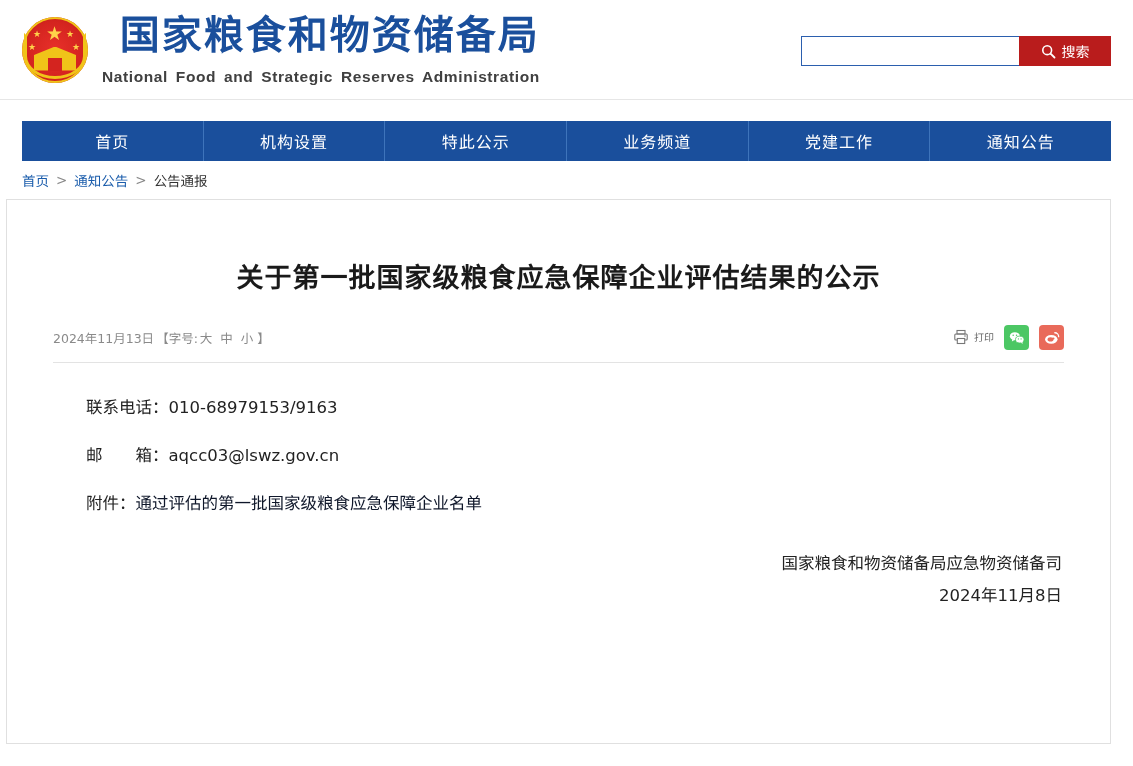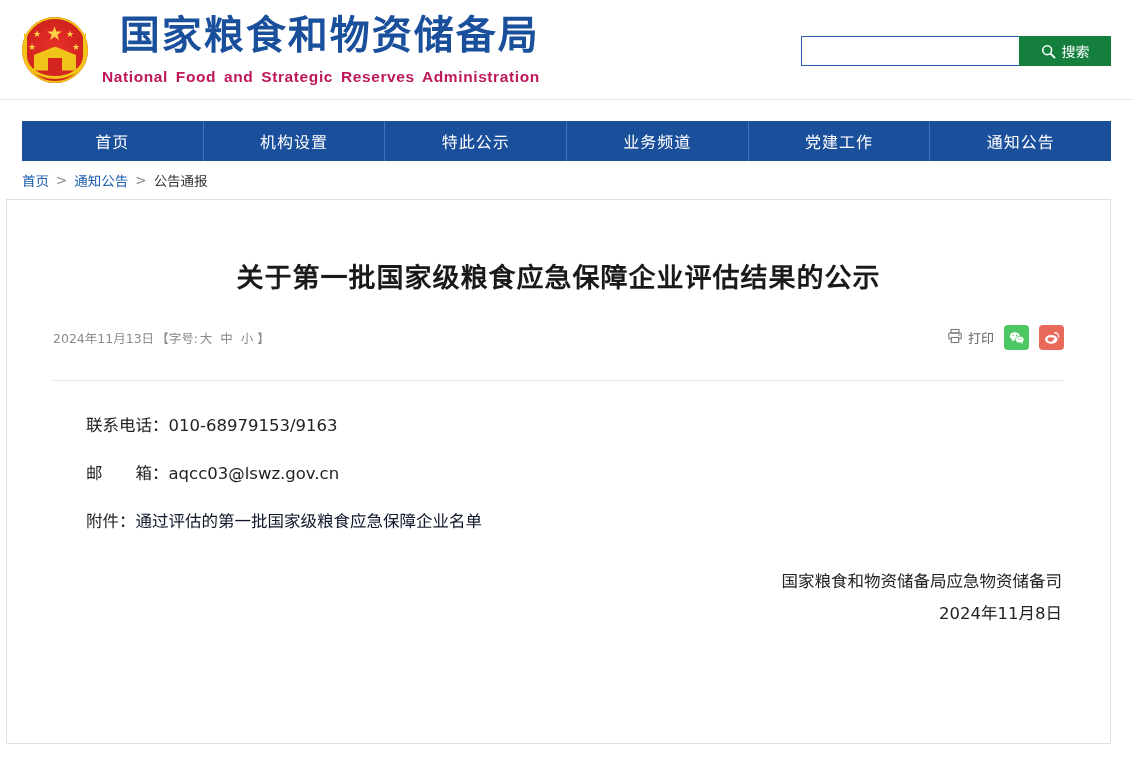--- a/index.html
+++ b/index.html
@@ -71,21 +71,21 @@
     font-family: "DejaVu Sans", "Liberation Sans", sans-serif;
     font-size: 40px;
     font-weight: bold;
     color: #1a4f9c;
     letter-spacing: 2px;
     line-height: 1.12;
   }
   .title-en {
     font-size: 15.5px;
     font-weight: bold;
-    color: #be185d;
+    color: #404040;
     letter-spacing: 0.6px;
     margin-top: 11px;
     word-spacing: 3px;
   }
   .search-wrap {
     position: absolute;
     right: 22px;
     top: 36px;
     display: flex;
     align-items: stretch;
@@ -96,21 +96,21 @@
     border: 1px solid #2b5fae;
     border-right: none;
     outline: none;
     padding: 0 8px;
     font-size: 13px;
     color: #333;
     background: #fff;
   }
   .search-btn {
     width: 92px; height: 30px;
-    background: #15803d;
+    background: #b91c1c;
     color: #fff;
     border: none;
     font-size: 14px;
     display: flex;
     align-items: center;
     justify-content: center;
     gap: 6px;
     cursor: pointer;
     font-family: "DejaVu Sans", "Liberation Sans", sans-serif;
   }
@@ -166,35 +166,35 @@
     font-family: "DejaVu Sans", "Liberation Sans", sans-serif;
     font-size: 27px;
     font-weight: bold;
     color: #1a1a1a;
     padding-top: 56px;
     letter-spacing: 1px;
   }
   .meta-row {
     margin-top: 30px;
     border-bottom: 1px solid #e3e3e3;
-    padding-bottom: 30px;
+    padding-bottom: 12px;
     display: flex;
     align-items: center;
     justify-content: space-between;
     font-size: 12.5px;
     color: #8a8a8a;
     font-family: "DejaVu Sans", "Liberation Sans", sans-serif;
   }
   .meta-left { display: flex; align-items: baseline; gap: 2px; }
   .font-sizes { letter-spacing: 2px; }
   .font-sizes span { cursor: pointer; }
   .meta-right { display: flex; align-items: center; gap: 10px; }
   .print-link {
-    display: flex; align-items: flex-end; gap: 5px;
-    color: #666; cursor: pointer; font-size: 13px;
+    display: flex; align-items: flex-start; gap: 5px;
+    color: #666; cursor: pointer; font-size: 10px;
   }
   .share {
     width: 25px; height: 25px; border-radius: 4px;
     display: flex; align-items: center; justify-content: center;
     color: #fff; font-size: 14px; cursor: pointer;
   }
   .share-wechat { background: #4cc764; }
   .share-weibo  { background: #e96a5a; }
 
   .body-text {

